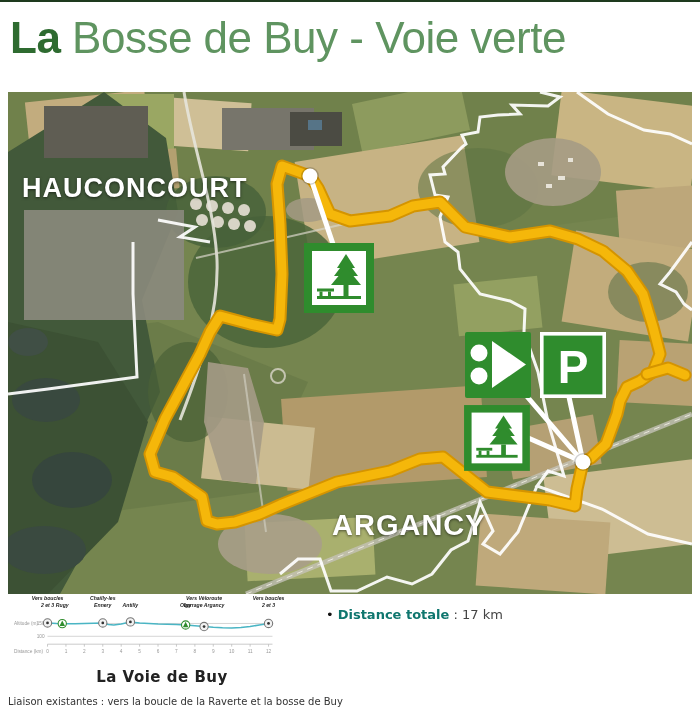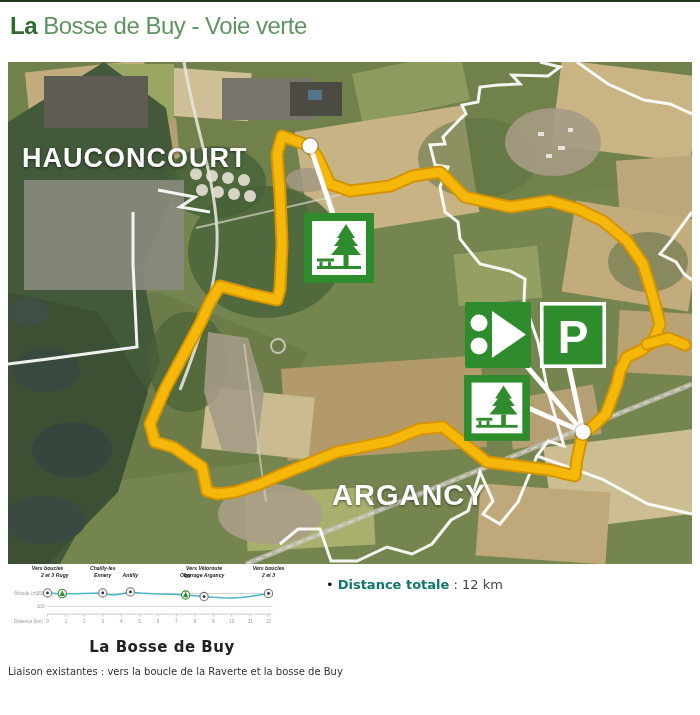--- a/index.html
+++ b/index.html
@@ -1,18 +1,18 @@
 <!DOCTYPE html>
 <html><head>
 <meta charset="utf-8">
 <style>
   html,body{margin:0;padding:0;background:#fff;}
   body{width:700px;height:715px;overflow:hidden;font-family:"Liberation Sans",sans-serif;}
   .page{width:700px;border-top:2px solid #1e3a1e;box-sizing:border-box;}
-  h1{margin:10px 0 21px 10px;font-size:24px;font-weight:normal;letter-spacing:-0.5px;color:#5f9460;line-height:1.2;}
+  h1{margin:10px 0 27px 10px;font-size:44px;font-weight:normal;letter-spacing:-0.5px;color:#5f9460;line-height:1.2;}
   h1 .t-bold{font-weight:bold;color:#2e6b30;}
   .map-wrap{margin-left:8px;width:684px;height:473px;position:relative;}
   .map-wrap svg{display:block;}
   .info-row{display:flex;margin-top:14px;}
   .profile-box{width:300px;margin-left:12px;flex:none;}
   .profile-caption{text-align:center;font-family:"DejaVu Sans",sans-serif;font-weight:bold;font-size:15px;color:#222;letter-spacing:.5px;margin-top:2px;}
   .details{flex:1;padding:26px 6px 0 14px;font-family:"DejaVu Sans",sans-serif;font-size:13px;color:#444;line-height:1.55;}
   .details .bullet-dot{color:#111;margin-right:4px;}
   .details strong{color:#0f766e;}
   .liaison{margin:10px 0 0 8px;font-family:"DejaVu Sans",sans-serif;font-size:10px;color:#333;}
@@ -227,21 +227,21 @@
           <polygon points="176,43.36 173.2,48.96 178.8,48.96" fill="#2f8c2d"></polygon>
           <text x="194.66666666666669" y="21" text-anchor="middle" font-size="5.2" font-weight="bold" font-style="italic" fill="#222">Vers Véloroute</text>
           <text x="194.66666666666669" y="28" text-anchor="middle" font-size="5.2" font-weight="bold" font-style="italic" fill="#222">barrage Argancy</text>
           <circle cx="194.66666666666669" cy="48.12" r="4.2" fill="#f2f2f2" stroke="#777" stroke-width="1.1"></circle>
           <circle cx="194.66666666666669" cy="48.12" r="1.4" fill="#333"></circle>
           <text x="260" y="21" text-anchor="middle" font-size="5.2" font-weight="bold" font-style="italic" fill="#222">Vers boucles</text>
           <text x="260" y="28" text-anchor="middle" font-size="5.2" font-weight="bold" font-style="italic" fill="#222">2 et 3</text>
           <circle cx="260" cy="45" r="4.2" fill="#f2f2f2" stroke="#777" stroke-width="1.1"></circle>
           <circle cx="260" cy="45" r="1.4" fill="#333"></circle>
         </svg>
-      <div class="profile-caption">La Bosse de Buy</div>
+      <div class="profile-caption">La Voie de Buy</div>
     </div>
     <div class="details">
-      <div><span class="bullet-dot">•</span><strong>Distance totale</strong><span> : 12 km</span></div>
+      <div><span class="bullet-dot">•</span><strong>Distance totale</strong><span> : 17 km</span></div>
     </div>
   </div>
 
   <div class="liaison">Liaison existantes : vers la boucle de la Raverte et la bosse de Buy</div>
 </div>
 
 </body></html>

